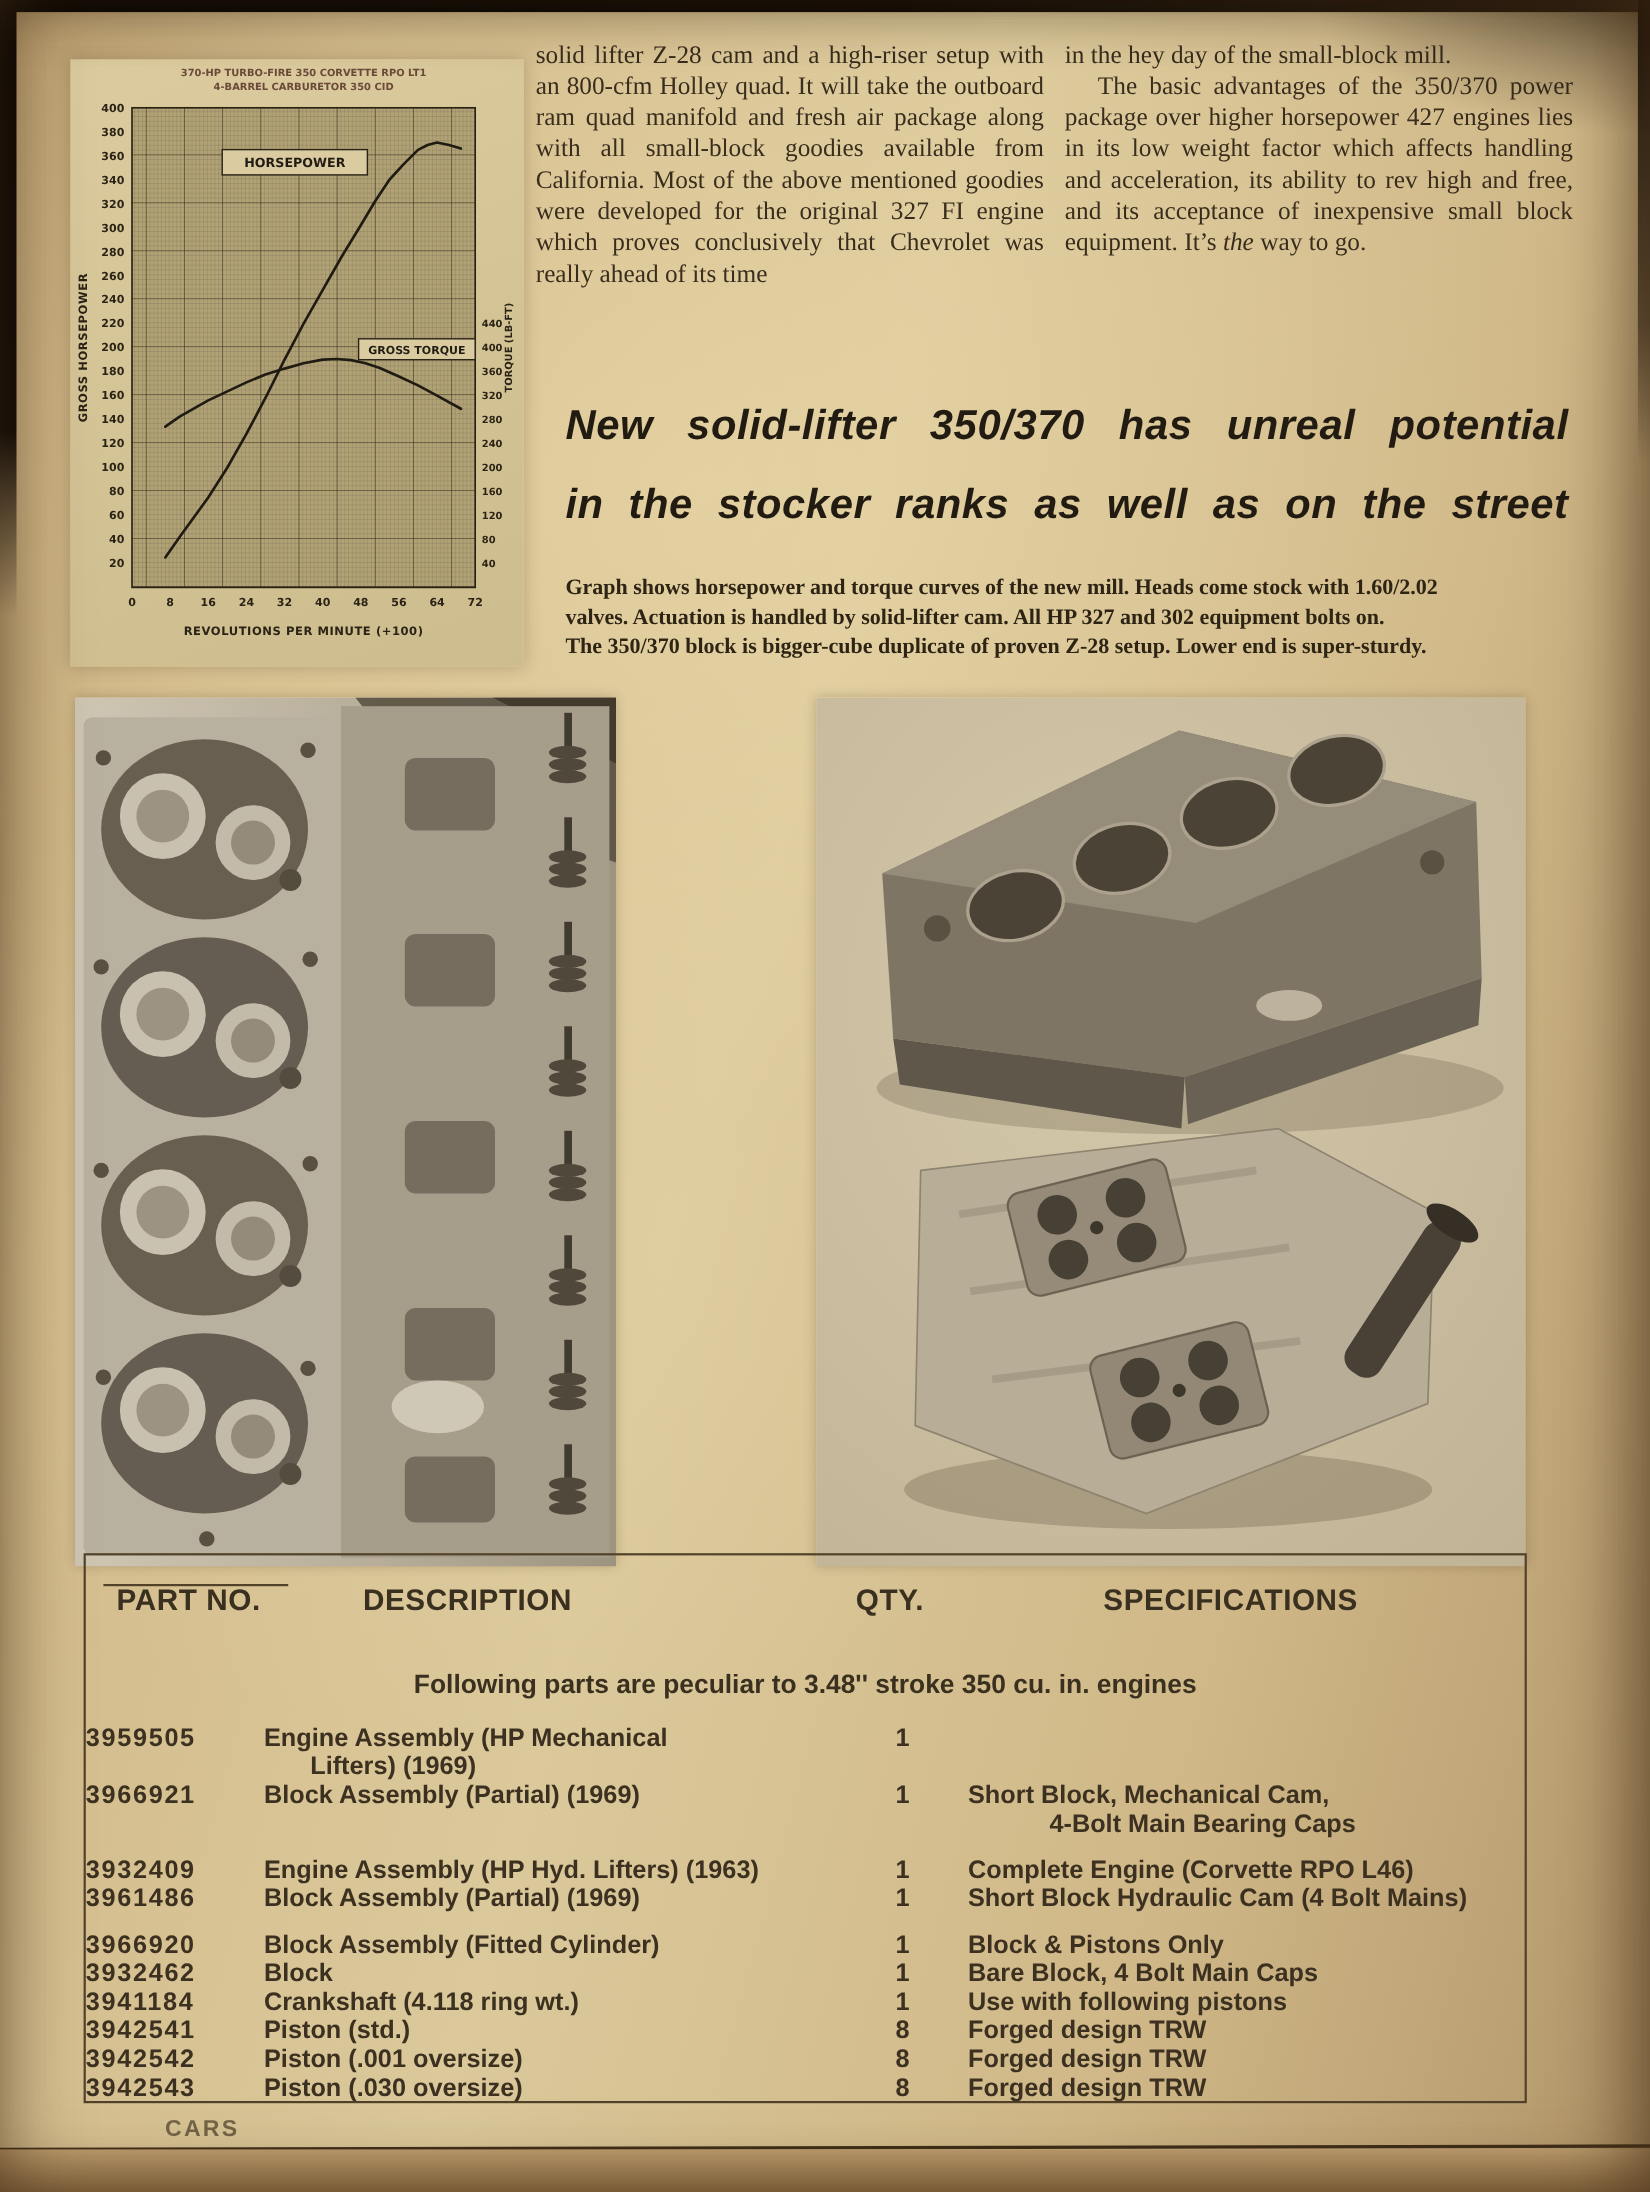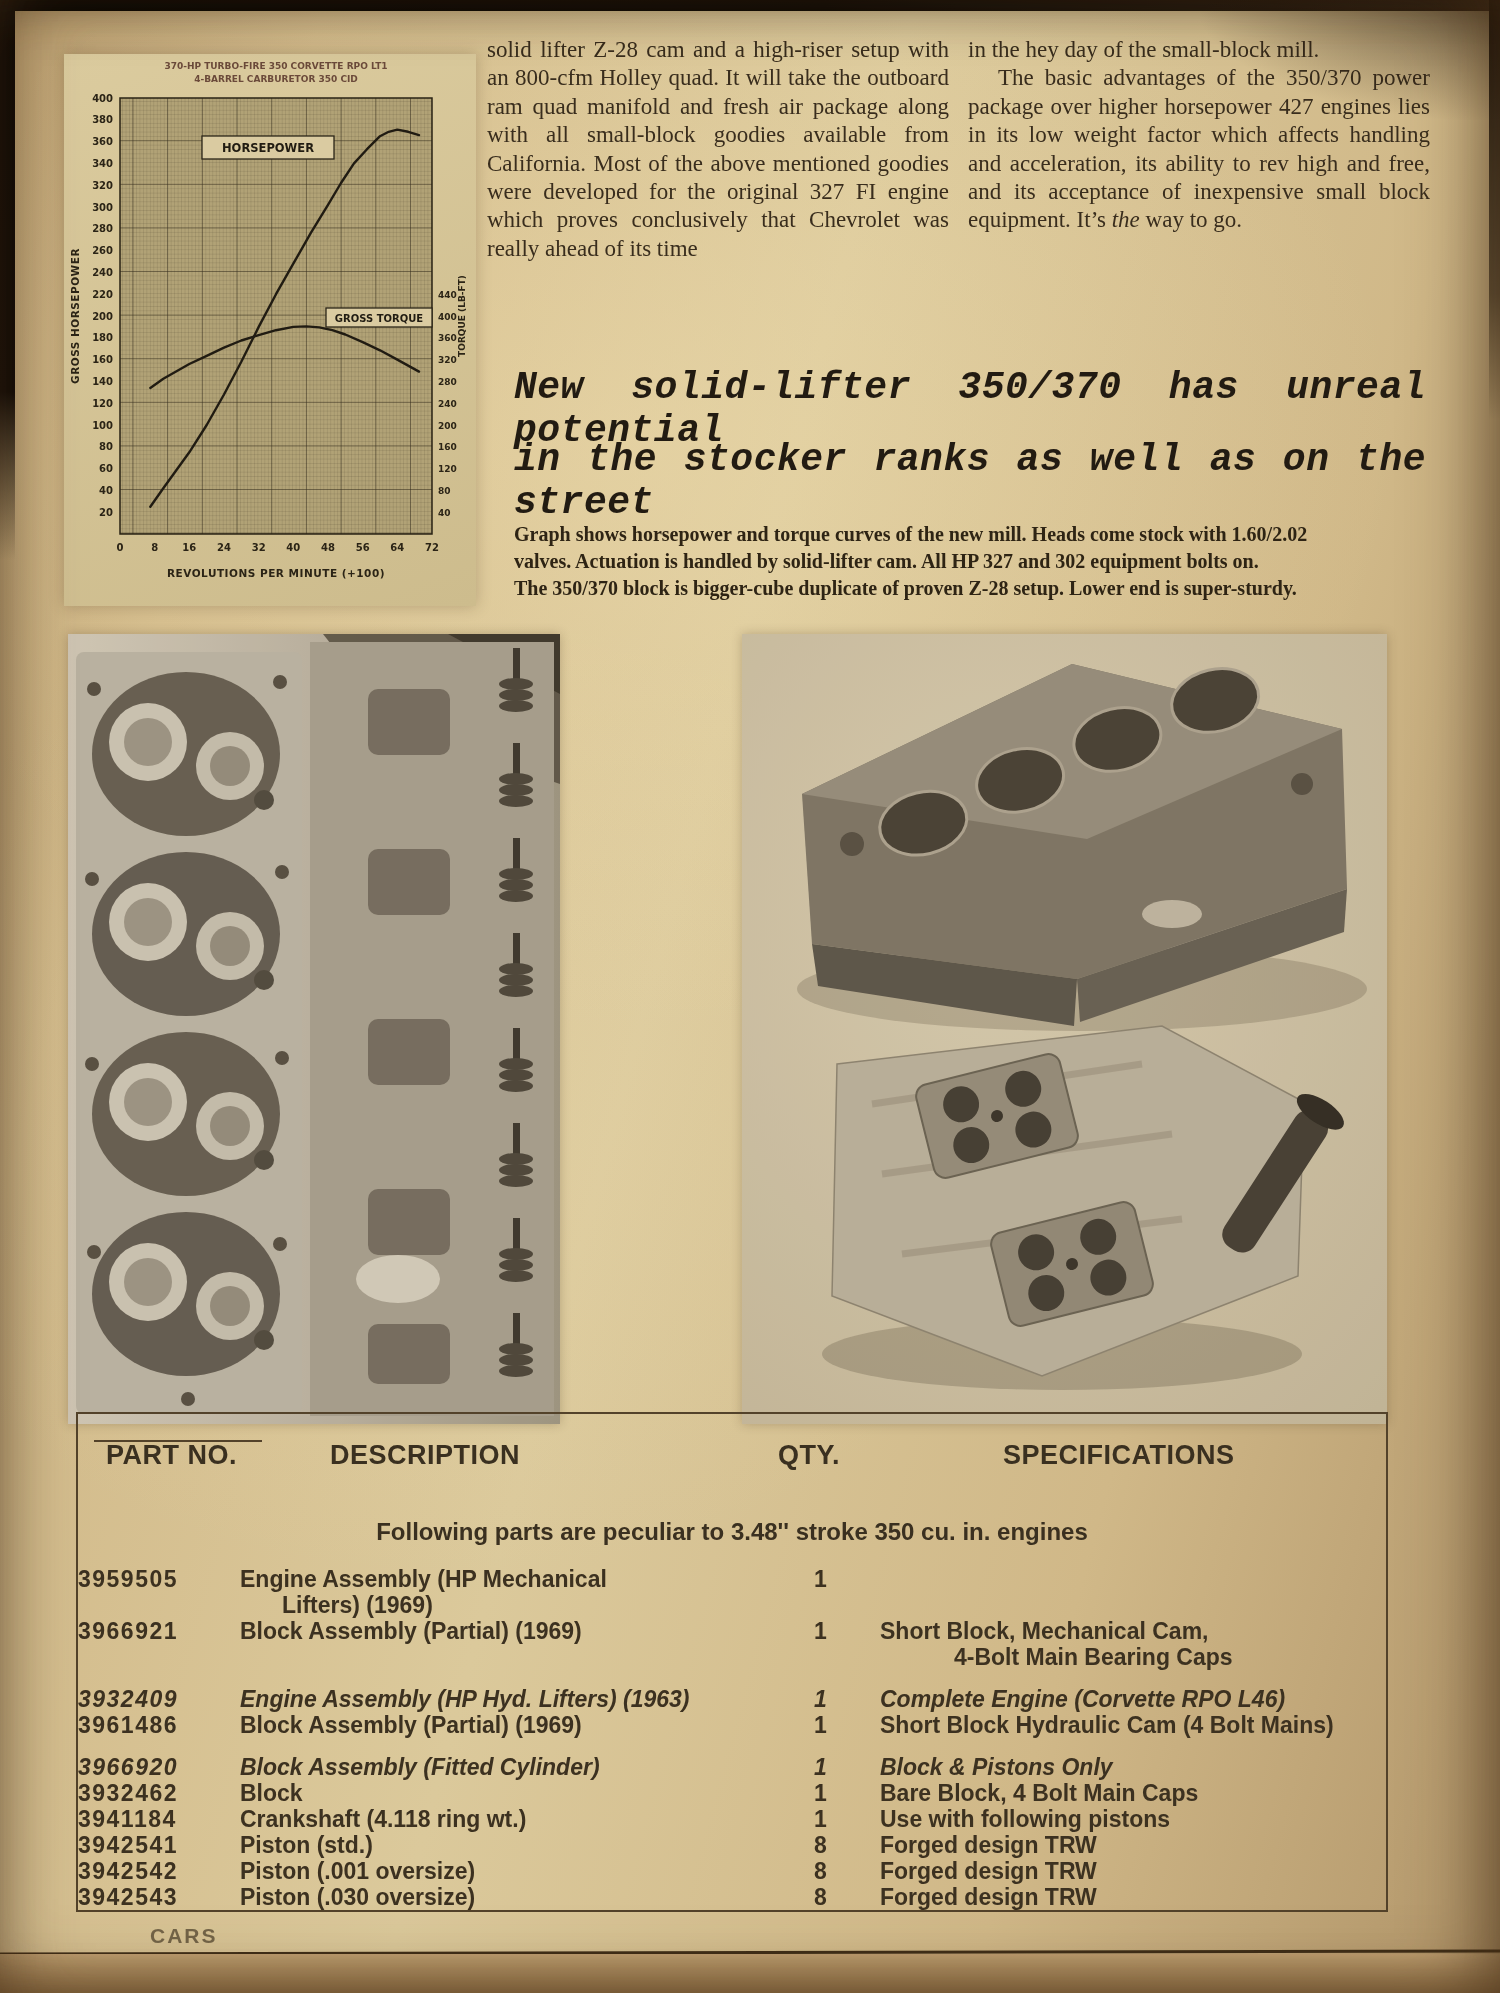--- a/index.html
+++ b/index.html
@@ -32,21 +32,21 @@
   .article-col{position:absolute;top:36px;width:462px;font-size:23px;line-height:28.4px;
     text-align:justify;color:#392d1d;}
   .col1{left:487px;}
   .col2{left:968px;}
   .col2 p{margin:0;}
   .col2 .p2{text-indent:30px;}
   .ital{font-style:italic;}
 
   
   .headline{position:absolute;left:514px;top:366px;width:912px;color:#221b12;
-    font-family:Liberation Mono, monospace;font-weight:bold;font-style:italic;
+    font-family:Liberation Sans, sans-serif;font-weight:bold;font-style:italic;
     font-size:38px;letter-spacing:.5px;}
   .headline-line{text-align:justify;text-align-last:justify;height:44px;margin-bottom:28px;}
 
   
   .caption{position:absolute;left:514px;top:521px;width:860px;color:#2e2414;
     font-weight:bold;font-size:20px;line-height:27px;}
   .caption div{white-space:nowrap;}
 
   
   .photo{position:absolute;box-shadow:0 0 10px rgba(60,40,20,.25);}
@@ -60,21 +60,21 @@
   .t-head{position:relative;height:58px;margin-top:26px;font-size:27px;letter-spacing:.5px;color:#3a3020;}
   .t-head span{position:absolute;top:0;}
   .h-part{left:28px;}
   .h-desc{left:252px;}
   .h-qty{left:700px;}
   .h-spec{left:925px;}
   .h-underline{position:absolute;left:16px;top:36px;width:168px;height:2px;background:#53422a;}
   .t-subheader{text-align:center;font-size:24px;margin-top:20px;color:#3a3020;}
   .t-rows{margin-top:20px;font-size:23px;}
   .t-line{display:flex;height:26px;align-items:baseline;}
-  .t-line.gap-before{margin-top:16px;font-style:italic;}
+  .t-line.gap-before{margin-top:16px;}
   .t-part{flex:0 0 140px;letter-spacing:1.5px;}
   .t-desc{flex:0 0 560px;padding-left:22px;}
   .t-desc.cont{padding-left:64px;}
   .t-qty{flex:0 0 56px;padding-left:14px;}
   .t-spec{flex:1 1 auto;padding-left:10px;}
   .t-spec.cont{padding-left:42px;}
 
   
   .bottom-rule{position:absolute;left:0;top:1951px;width:1500px;height:3px;background:#3e2e18;
     transform:rotate(-.12deg);}

